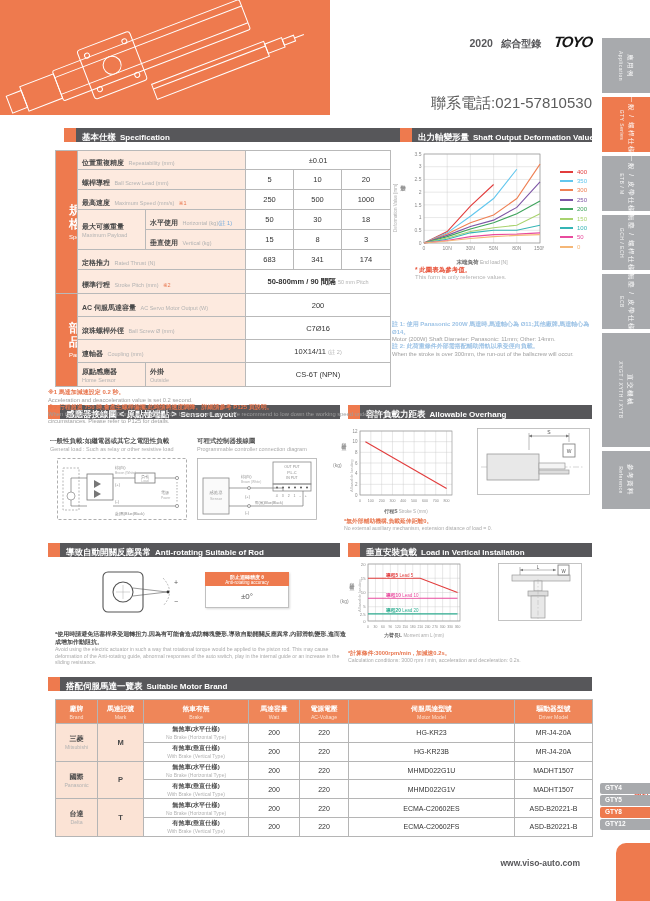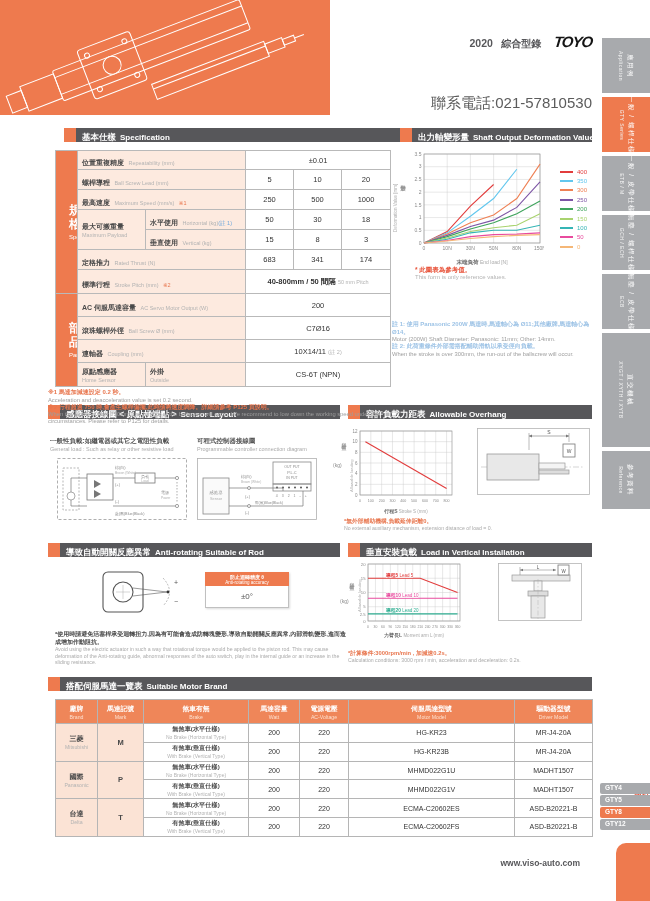--- a/index.html
+++ b/index.html
@@ -253,21 +253,21 @@
     <td class="val">3</td>
   </tr>
   <tr style="height:20px">
     <td class="lab" colspan="2" style="background:#fdeadf"><span class="zh">定格推力</span> <span class="en">Rated Thrust (N)</span></td>
     <td class="val">683</td>
     <td class="val">341</td>
     <td class="val">174</td>
   </tr>
   <tr style="height:24px">
     <td class="lab" colspan="2" style="background:#fdeadf"><span class="zh">標準行程</span> <span class="en">Stroke Pitch (mm)</span> <span class="en red">※2</span></td>
-    <td class="val" colspan="3"><span style="font-weight:bold">40-800mm / 50 間隔</span> <span class="vsub">50 mm Pitch</span></td>
+    <td class="val" colspan="3"><span style="font-weight:bold">50-800mm / 90 間隔</span> <span class="vsub">50 mm Pitch</span></td>
   </tr>
   <tr style="height:23px">
     <td class="gcol" rowspan="4">
           <div class="gbig">部品</div>
           <div class="gsm">Parts</div>
         </td>
     <td class="lab" colspan="2" style="background:#fdeadf"><span class="zh">AC 伺服馬達容量</span> <span class="en">AC Servo Motor Output (W)</span></td>
     <td class="val" colspan="3">200</td>
   </tr>
   <tr style="height:23px">

